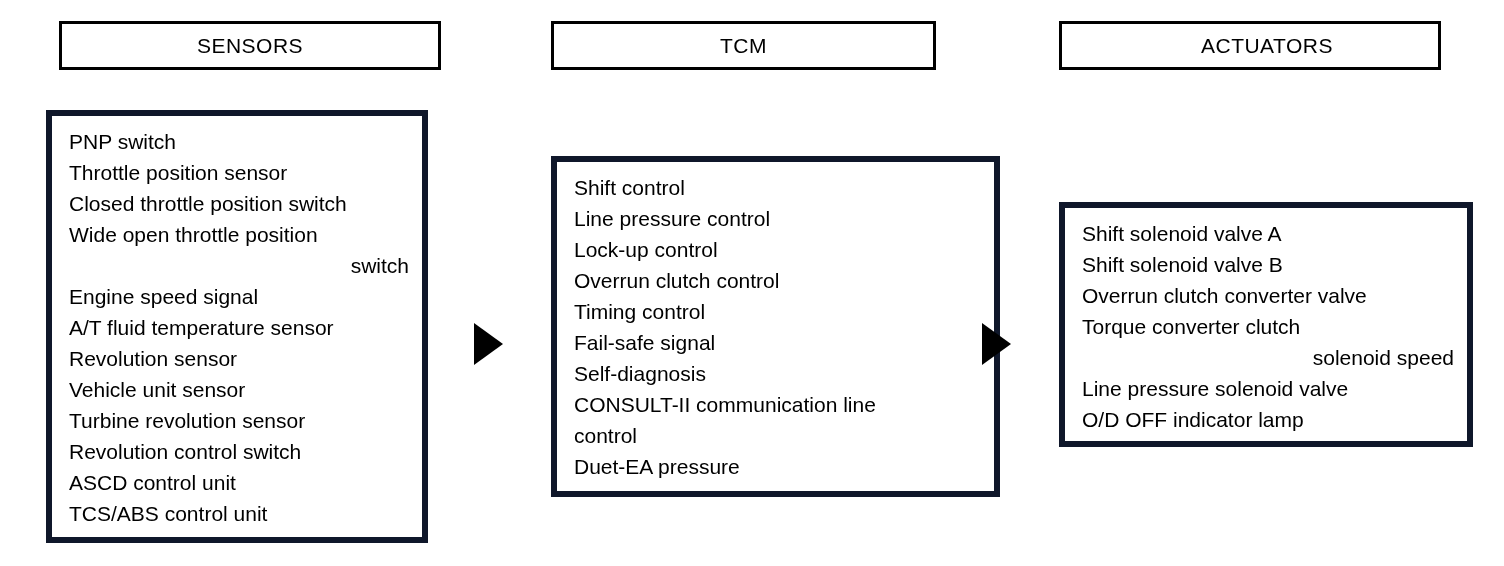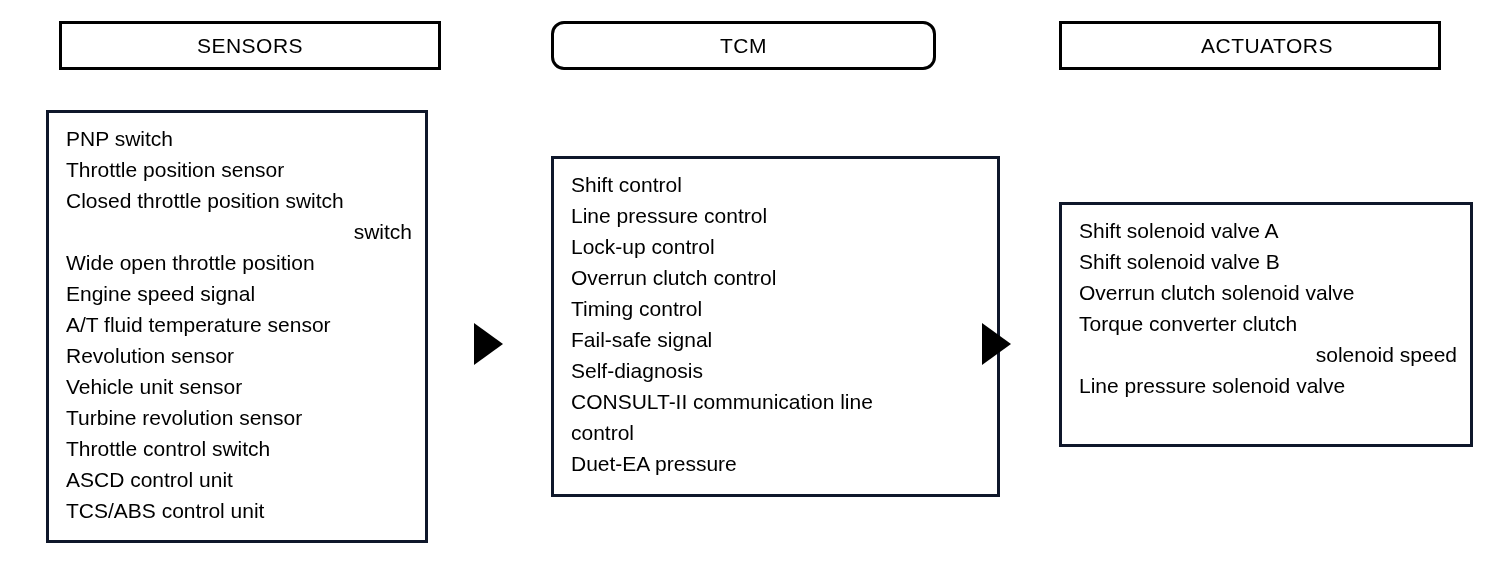--- a/index.html
+++ b/index.html
@@ -26,21 +26,21 @@
     justify-content: center;
   }
   .hdr-label {
     font-size: 21px;
     letter-spacing: 0.5px;
     white-space: nowrap;
   }
   .list-box {
     position: absolute;
     box-sizing: border-box;
-    border: 3px solid #0f172a;
+    border: 6px solid #0f172a;
     background: #ffffff;
   }
   .list-inner {
     position: absolute;
     left: 17px;
     right: 13px;
     top: 10px;
   }
   .row {
     font-size: 21px;
@@ -67,36 +67,36 @@
 
   <div class="hdr-box" style="left:39px; top:21px; width:382px; height:49px;margin-left:20px;">
     <span class="hdr-label">SENSORS</span>
   </div>
 
   <div class="list-box" style="left:46px; top:110px; width:382px; height:433px;">
     <div class="list-inner">
       <div class="row">PNP switch</div>
       <div class="row">Throttle position sensor</div>
       <div class="row">Closed throttle position switch</div>
+      <div class="row">Wide open throttle position</div>
       <div class="row cont">switch</div>
-      <div class="row">Wide open throttle position</div>
       <div class="row">Engine speed signal</div>
       <div class="row">A/T fluid temperature sensor</div>
       <div class="row">Revolution sensor</div>
       <div class="row">Vehicle unit sensor</div>
       <div class="row">Turbine revolution sensor</div>
-      <div class="row">Throttle control switch</div>
+      <div class="row">Revolution control switch</div>
       <div class="row">ASCD control unit</div>
       <div class="row">TCS/ABS control unit</div>
     </div>
   </div>
 
   <div class="arrow" style="left:474px; top:323px;"></div>
 
-  <div class="hdr-box" style="left:551px; top:21px; width:385px; height:49px;border-radius:13px;">
+  <div class="hdr-box" style="left:551px; top:21px; width:385px; height:49px;">
     <span class="hdr-label">TCM</span>
   </div>
 
   <div class="list-box" style="left:551px; top:156px; width:449px; height:341px;">
     <div class="list-inner">
       <div class="row">Shift control</div>
       <div class="row">Line pressure control</div>
       <div class="row">Lock-up control</div>
       <div class="row">Overrun clutch control</div>
       <div class="row">Timing control</div>
@@ -111,20 +111,21 @@
   <div class="arrow" style="left:982px; top:323px;"></div>
 
   <div class="hdr-box" style="left:1059px; top:21px; width:382px; height:49px;padding-left:34px;">
     <span class="hdr-label">ACTUATORS</span>
   </div>
 
   <div class="list-box" style="left:1059px; top:202px; width:414px; height:245px;">
     <div class="list-inner">
       <div class="row">Shift solenoid valve A</div>
       <div class="row">Shift solenoid valve B</div>
-      <div class="row">Overrun clutch solenoid valve</div>
+      <div class="row">Overrun clutch converter valve</div>
       <div class="row">Torque converter clutch</div>
       <div class="row cont">solenoid speed</div>
       <div class="row">Line pressure solenoid valve</div>
+      <div class="row">O/D OFF indicator lamp</div>
     </div>
   </div>
 
 </div>
 
 </body></html>

